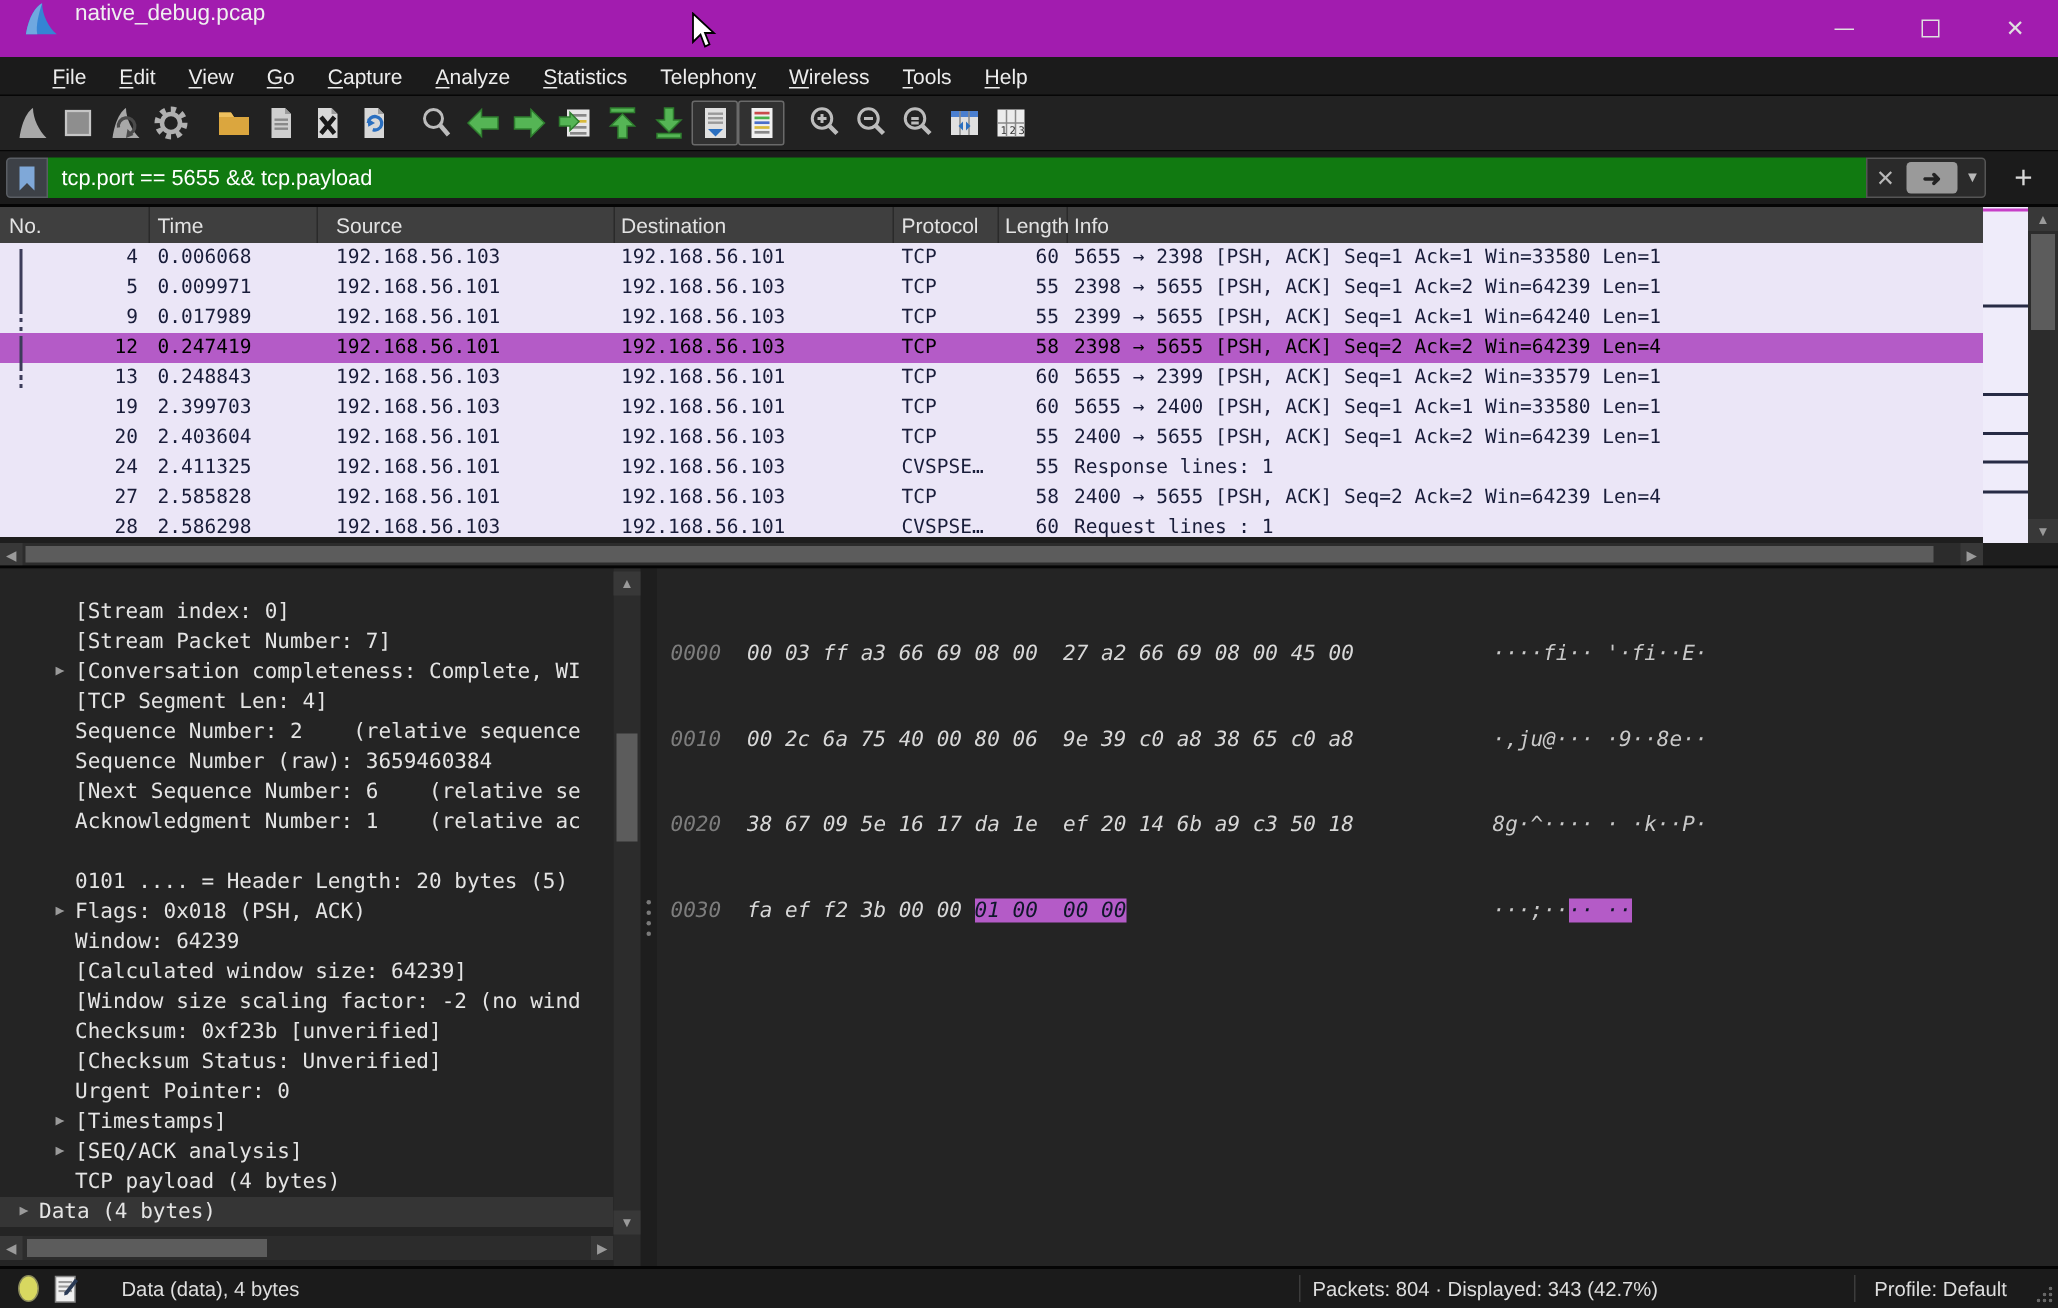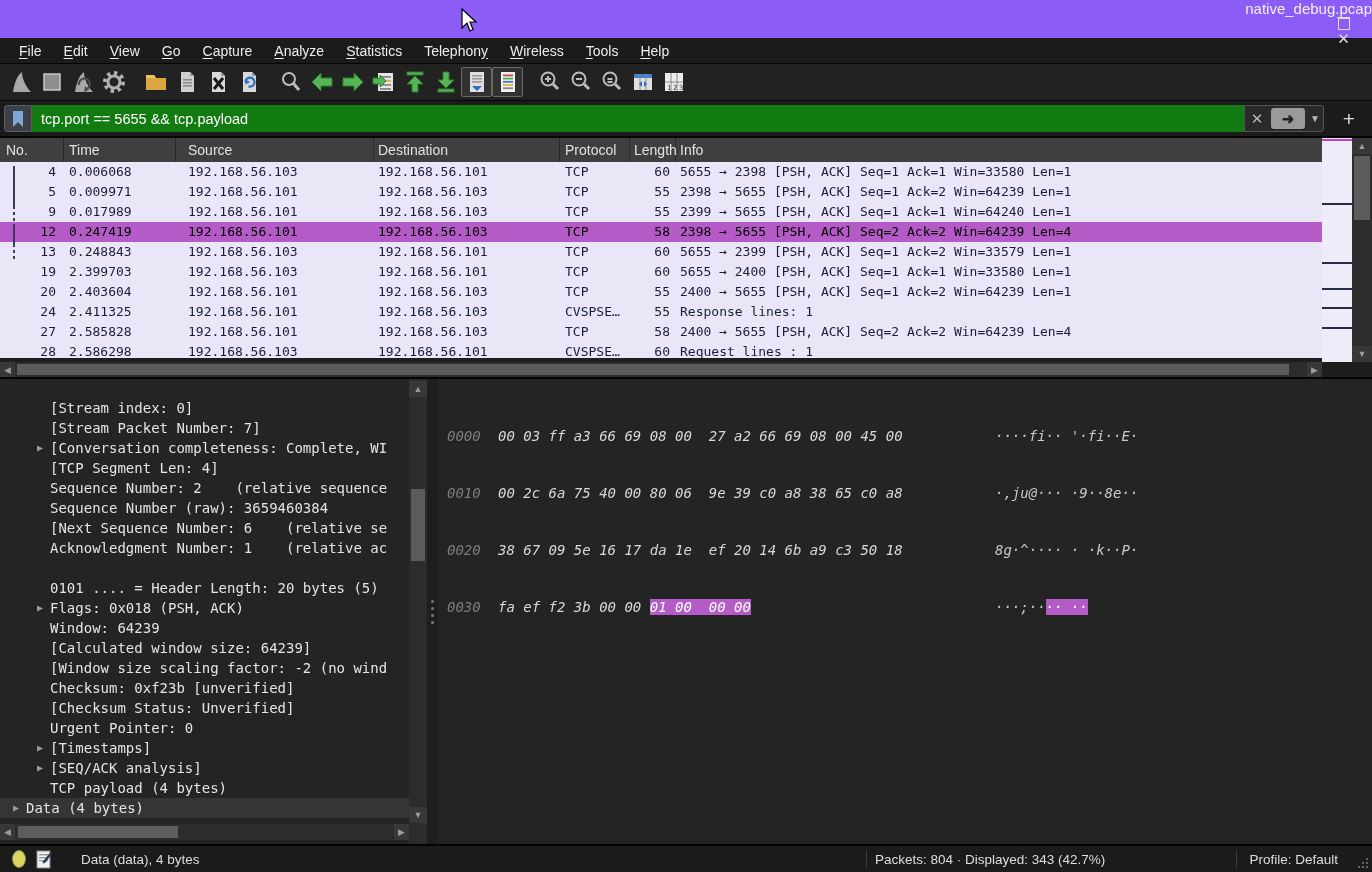--- a/index.html
+++ b/index.html
@@ -1,31 +1,31 @@
 <!DOCTYPE html>
 <html><head>
 <meta charset="utf-8">
 <style>
   * { margin:0; padding:0; box-sizing:border-box; }
   html,body { width:1372px; height:872px; overflow:hidden; }
   body { background:#1e1e1e; font-family:"Liberation Sans",sans-serif; color:#e6e6e6; position:relative; }
   .mono { font-family:"DejaVu Sans Mono",monospace; white-space:pre;font-style:italic; }
 
   
-  .titlebar { height:38px; background:#8b5cf6; display:flex; align-items:flex-end;flex-direction:column; }
+  .titlebar { height:38px; background:#a21caf; display:flex; align-items:flex-start; }
   .app-icon { width:26px; height:26px; margin:0 10px 0 14px; }
   .title-text { font-size:15px; color:#f0f0f0; }
   .titlebar-spacer { flex:1; }
   .win-btn { width:57px; height:38px; display:flex; align-items:center; justify-content:center; color:#e0e0e0; }
   .min-glyph { width:13px; height:1px; background:#e0e0e0; display:block; }
   .max-glyph { width:12px; height:12px; border:1px solid #e0e0e0; display:block; }
   .close-glyph { font-size:15px; }
 
   
-  .menubar { height:26px; background:#1b1b1b; display:flex; align-items:center; padding-left:8px; border-bottom:1px solid #060606; }
+  .menubar { height:26px; background:#1b1b1b; display:flex; align-items:center; padding-left:24px; border-bottom:1px solid #060606; }
   .menu-item { padding:0 11px; font-size:14px; color:#ededed; }
   .mkey { text-decoration:underline; text-underline-offset:2px; }
 
   
   .toolbar { height:37px; background:#222222; display:flex; align-items:center; padding-left:5px; border-bottom:1px solid #060606; }
   .tbtn { width:31px; height:30px; display:flex; align-items:center; justify-content:center; border:1px solid transparent; }
   .tbtn.active { border:1px solid #6a6a6a; background:#313131; border-radius:2px; }
   .tgap { width:11px; }
 
   
@@ -35,21 +35,21 @@
   .filter-right { display:flex; align-items:center; background:#2a2a2a; border:1px solid #555; border-radius:0 3px 3px 0; height:27px; }
   .clear-btn { width:24px; height:25px; display:flex; align-items:center; justify-content:center; color:#b8b8b8; font-size:15px; }
   .apply-btn { width:34px; height:21px; background:#9a9a9a; border-radius:3px; margin:0 2px; display:flex; align-items:center; justify-content:center; color:#222; font-size:15px; font-weight:bold; }
   .caret-btn { width:16px; color:#b8b8b8; font-size:10px; text-align:center; }
   .plus-btn { width:34px; height:27px; display:flex; align-items:center; justify-content:center; color:#d8d8d8; font-size:21px; margin-left:8px; }
 
   
   .packet-list { position:relative; height:239px; background:#1e1e1e; }
   .pl-header { height:24px; background:#3f3f3f; display:flex; font-size:14px; color:#e2e2e2; align-items:center; }
   .pl-header > div { border-right:1px solid #2a2a2a; height:100%; display:flex; align-items:center; }
-  .c-no { width:64px; padding-left:6px; }
+  .c-no { width:100px; padding-left:6px; }
   .c-time { width:112px; padding-left:5px; }
   .c-src { width:198px; padding-left:12px; }
   .c-dst { width:186px; padding-left:4px; }
   .c-proto { width:70px; padding-left:5px; }
   .c-len { width:46px; padding-left:4px; }
   .c-info { flex:1; padding-left:4px; border-right:none !important; }
   .pl-rows { height:196px; overflow:hidden; width:1322px; }
   .prow { display:flex; height:20px; line-height:20px; background:#ebe6f7; color:#191d3a; font-family:"DejaVu Sans Mono",monospace; font-size:13px; white-space:pre; }
   .prow.selected { background:#b45bc7; color:#000000; }
   .prow .c-no { text-align:right; display:block; padding-right:8px; padding-left:0; }
@@ -78,21 +78,21 @@
   .details-vscroll { width:18px; background:#2c2c2c; position:relative; }
   .splitter { width:11px; background:#1e1e1e; display:flex; flex-direction:column; justify-content:center; align-items:center; gap:4px; }
   .splitter i { width:3px; height:3px; border-radius:50%; background:#7a7a7a; display:block; }
   .details-hscroll { position:absolute; left:0; top:445px; width:409px; height:16px; background:#2c2c2c; }
 
   
   .hex-pane { flex:1; background:#242424; padding:10px 0 0 9px; }
   .hexrow { display:flex; height:19px; line-height:19px; font-family:"DejaVu Sans Mono",monospace; font-size:14px; white-space:pre; color:#d8d8d8; }
   .hoff { width:38px; color:#7d7d7d; margin-right:13px; }
   .hbytes { width:497px; }
-  .hsel { background:#b45bc7; color:#ffffff; }
+  .hsel { background:#b45bc7; color:#0f172a; }
   .hascii { color:#c9c9c9; }
 
   
   .statusbar { height:28px; background:#1b1b1b; border-top:2px solid #050505; display:flex; align-items:center; font-size:13.5px; color:#dedede; position:relative; }
   .expert-dot { width:14px; height:18px; background:#d8d860; border:1px solid #8a8a5a; border-radius:50%; margin:0 10px 0 12px; }
   .note-icon { margin-right:28px; }
   .sb-sep { width:1px; height:18px; background:#3c3c3c; margin:0 14px; }
   .sb-packets { position:absolute; left:875px; }
   .sb-profile { position:absolute; right:34px; }
   .grip { position:absolute; right:3px; bottom:3px; width:12px; height:12px;

